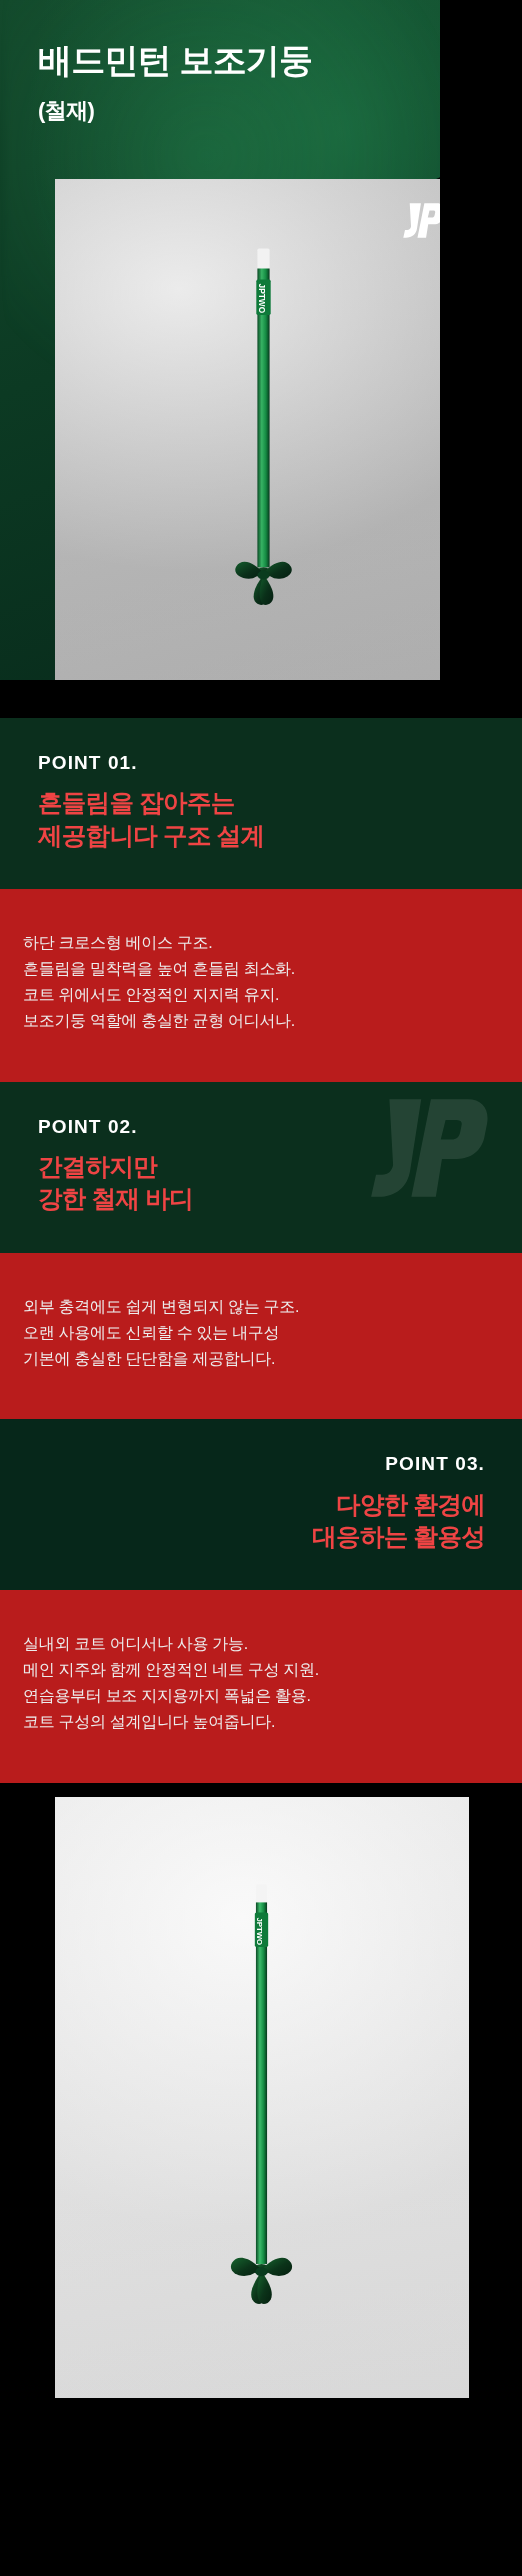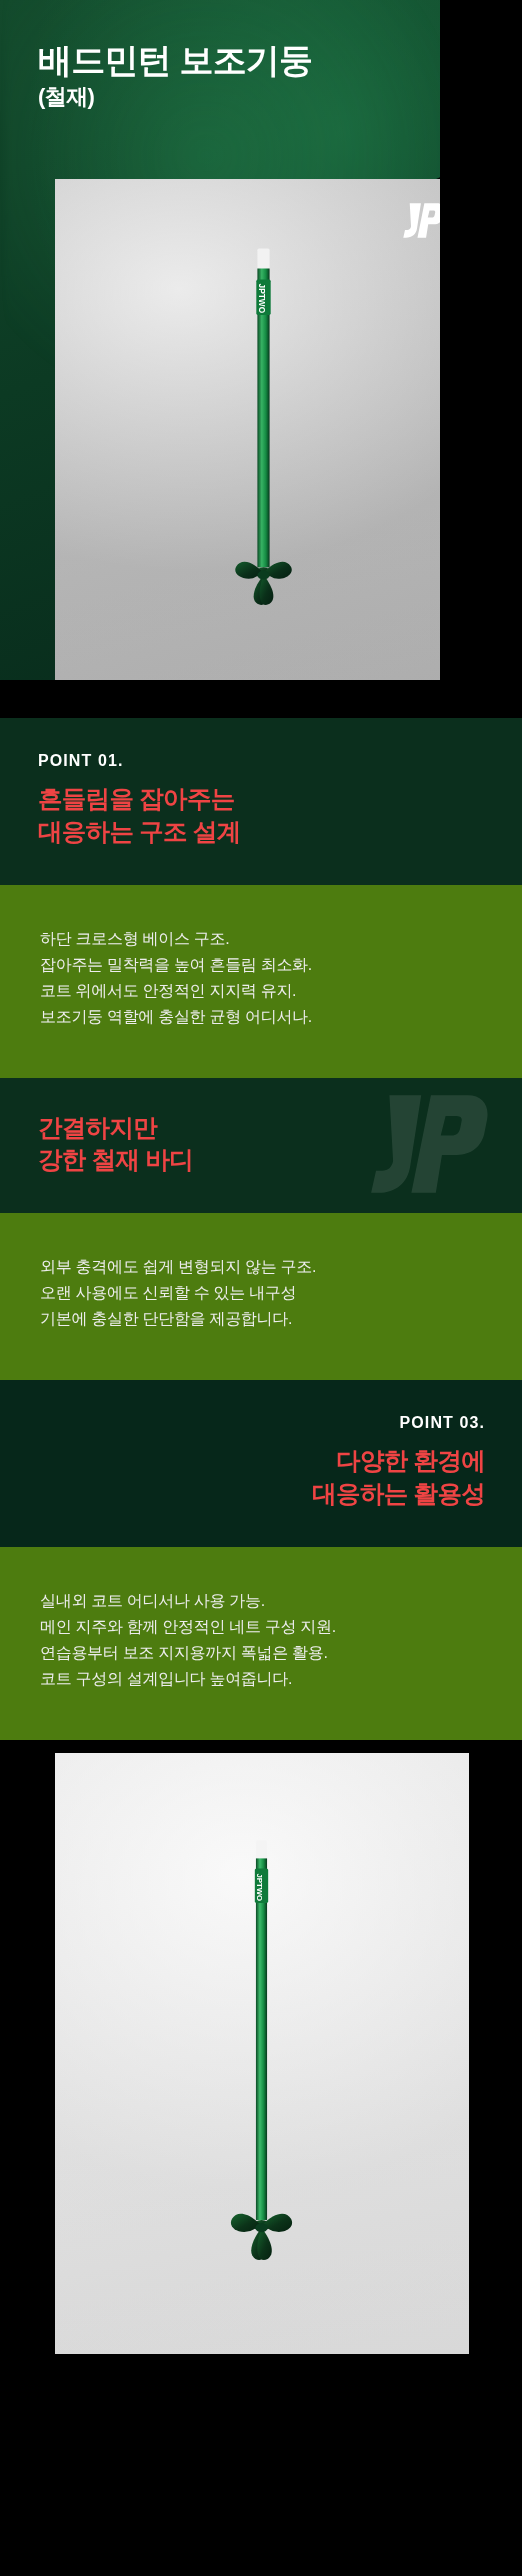--- a/index.html
+++ b/index.html
@@ -47,21 +47,21 @@
     z-index: 4;
   }
   .hero-title {
     font-size: 34px;
     font-weight: 800;
     color: #ffffff;
     letter-spacing: -0.8px;
     line-height: 1.12;
   }
   .hero-sub {
-    margin-top: 3px;
+    margin-top: 17px;
     font-size: 22px;
     font-weight: 700;
     color: #ffffff;
     letter-spacing: -0.6px;
   }
 
   
   .hero-photo {
     position: absolute;
     left: 55px;
@@ -120,36 +120,36 @@
     overflow: hidden;
   }
   .point-head.dark { background: #06271a; text-align: right; }
   .point-head .wm {
     position: absolute;
     right: 22px;
     top: 5.6px;
     opacity: 0.10;
   }
   .point-kicker {
-    font-size: 16px;
+    font-size: 19px;
     font-weight: 800;
     letter-spacing: 1.1px;
     color: #ffffff;
     margin-bottom: 13.4px;
   }
   .point-title {
     font-size: 24.5px;
     font-weight: 800;
     color: #ef4444;
     line-height: 1.32;
     letter-spacing: -0.7px;
   }
   .point-body {
-    background: #4d7c0f;
-    padding: 41px 38px 48px 40px;
+    background: #b91c1c;
+    padding: 41px 38px 48px 23px;
   }
   .point-body p {
     font-size: 16px;
     line-height: 1.62;
     color: #ededed;
     letter-spacing: -0.3px;
   }
 
   
   .final-photo {
@@ -226,38 +226,39 @@
       </svg>
     </div>
 
     <div class="hero-bottom-mask"></div>
   </section>
 
   <section class="point-head">
     <div class="point-kicker">POINT 01.</div>
     <div class="point-title">
       <div>흔들림을 잡아주는</div>
-      <div>대응하는 구조 설계</div>
+      <div>제공합니다 구조 설계</div>
     </div>
   </section>
   <section class="point-body">
     <p>하단 크로스형 베이스 구조.</p>
-    <p>잡아주는 밀착력을 높여 흔들림 최소화.</p>
+    <p>흔들림을 밀착력을 높여 흔들림 최소화.</p>
     <p>코트 위에서도 안정적인 지지력 유지.</p>
     <p>보조기둥 역할에 충실한 균형 어디서나.</p>
   </section>
 
   <section class="point-head">
     <svg class="wm" width="145" height="122" viewBox="0 0 100 100">
       <g fill="#ffffff">
         <path d="M18 10 h26 l-9 58 c-2 14 -12 22 -26 22 h-6 l4 -18 h5 c5 0 8 -3 9 -8 z"></path>
         <path d="M52 10 h30 c12 0 18 8 16 20 l-2 10 c-2 12 -11 19 -23 19 h-12 l-5 31 h-20 z
                  m12 17 l-4 16 h9 c4 0 6 -2 7 -6 l1 -5 c1 -4 -1 -5 -5 -5 z"></path>
       </g>
     </svg>
+    <div class="point-kicker">POINT 02.</div>
     <div class="point-title">
       <div>간결하지만</div>
       <div>강한 철재 바디</div>
     </div>
   </section>
   <section class="point-body">
     <p>외부 충격에도 쉽게 변형되지 않는 구조.</p>
     <p>오랜 사용에도 신뢰할 수 있는 내구성</p>
     <p>기본에 충실한 단단함을 제공합니다.</p>
   </section>

